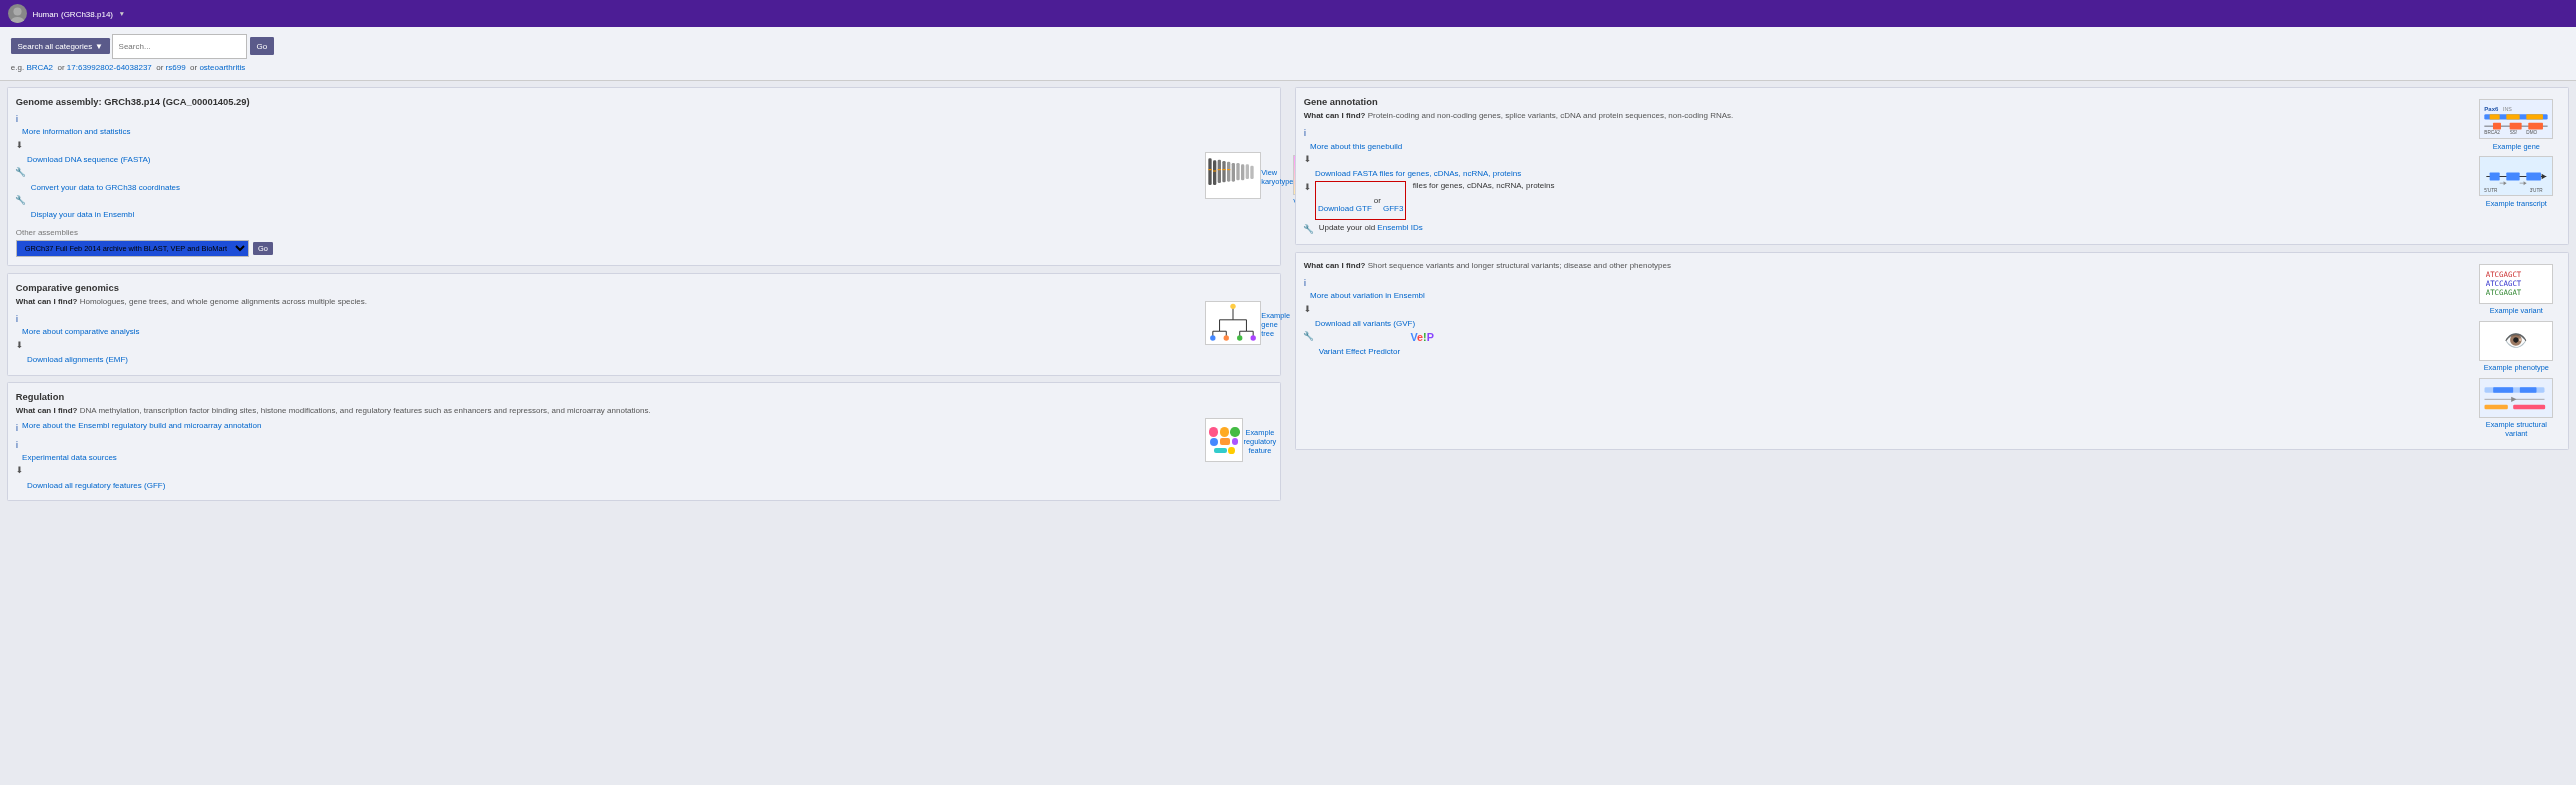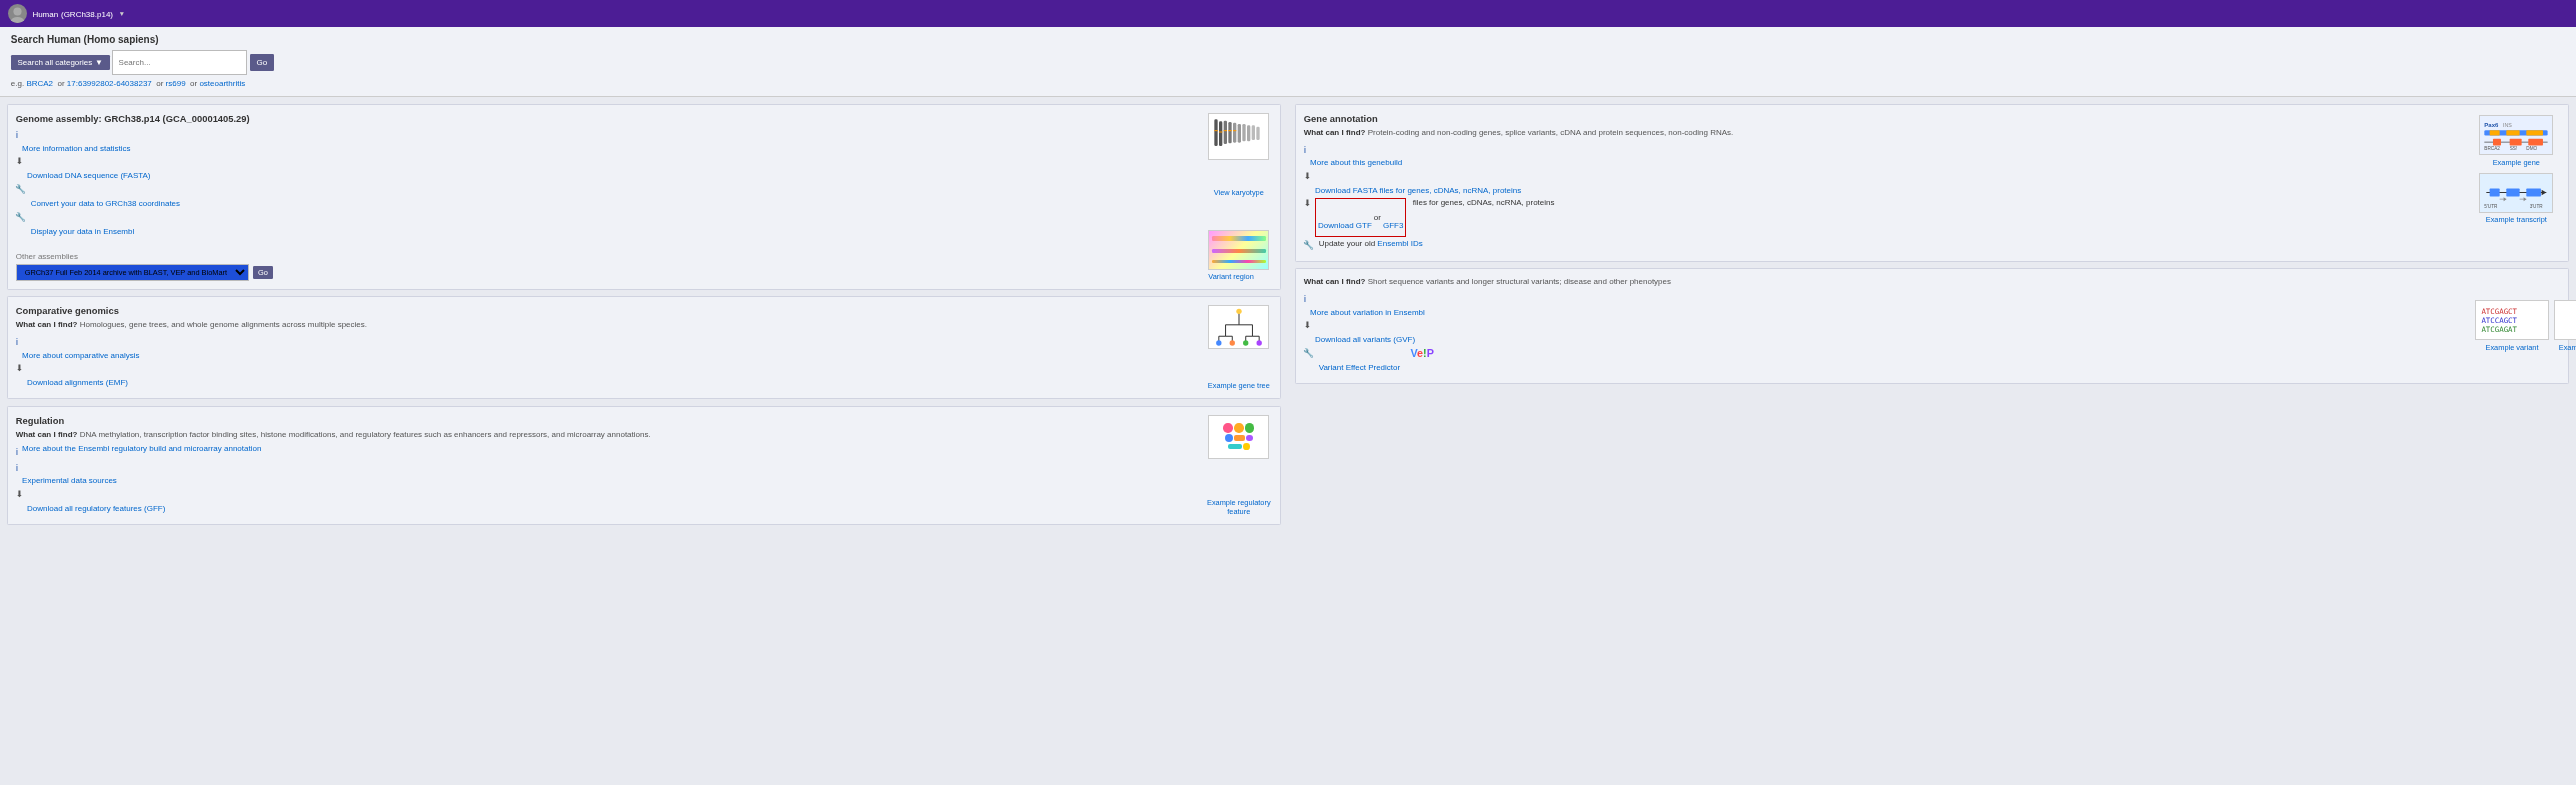--- a/index.html
+++ b/index.html
@@ -56,34 +56,34 @@
     .card {
       background: #f0f2f7; border: 0.7px solid #d0d3e0; border-radius: 1.3px; padding: 8px;
       position: relative;
     }
     .card h3 { font-size: 9.4px; font-weight: bold; margin-bottom: 4px; }
     .card .what-can { font-size: 8px; color: #555; margin-bottom: 5.4px; }
     .card .what-can b { color: #333; }
 
     .card-inner { display: flex; gap: 5.4px; }
     .card-content { flex: 1; }
-    .card-image { width: 67px; display: flex; flex-direction: column; align-items: center; font-size: 7.4px; color: #555; justify-content: space-between; }
+    .card-image { width: 67px; display: flex; flex-direction: row; align-items: center; font-size: 7.4px; color: #555; justify-content: space-between; }
     .card-image .img-box {
       width: 61px; height: 47px; background: #fff; border: 0.7px solid #ccc;
       display: flex; align-items: center; justify-content: center; margin-bottom: 2.7px;
       font-size: 6.7px; color: #666; text-align: center;
     }
 
     .link-row { display: flex; align-items: flex-start; gap: 4px; margin-bottom: 2.7px; font-size: 8px; }
     .link-row a { color: #0066cc; text-decoration: none; margin-top: 16px; }
     .link-icon { font-size: 9.4px; color: #555; flex-shrink: 0; margin-top: 0.7px; }
 
     .section-label { font-size: 8px; color: #777; margin: 4px 0 2.7px; }
 
-    .other-assemblies { margin-top: 16px; }
+    .other-assemblies { margin-top: 9px; }
     .assembly-row { display: flex; align-items: center; gap: 4px; margin-top: 2.7px; }
     .assembly-select {
       border: 0.7px solid #bbb; padding: 2px 4px; font-size: 7.4px; background: #1d4ed8;
     }
     .assembly-go {
       background: #5a5a8a; color: white; border: none; padding: 2px 5.4px;
       font-size: 7.4px; cursor: pointer; border-radius: 1.3px;
     }
 
     
@@ -147,21 +147,20 @@
     </svg>
   </div>
   <span class="site-name">
     <span>Human</span>
     <span> (<span>GRCh38.p14</span>)</span>
   </span>
   <span class="dropdown-arrow">▼</span>
 </div>
 
 <div id="search-area">
-  <h2>Search Human (Homo sapiens)</h2>
   <div class="search-row">
     <button class="search-category-btn">
       <span>Search all categories</span>
       <span>▼</span>
     </button>
     <input type="text" class="search-input" placeholder="Search..." style="">
     <button class="go-btn">Go</button>
   </div>
   <div class="search-examples">
     e.g.&nbsp;<a href="#">BRCA2</a>
@@ -449,21 +448,21 @@
             <span class="tool-icon link-icon">🔧</span>
             <a href="#">Variant Effect Predictor</a>
             &nbsp;
             
             <span style="font-size:10.8px; font-weight:bold; color:#555;">
               <span style="color:#4488ff;">V</span><span style="color:#ff4444;">e</span><span style="color:#33aa33;">!</span><span style="color:#8844ff;">P</span>
             </span>
           </div>
         </div>
 
-        <div style="display:flex; flex-direction:row; align-items:center; gap:5.4px; width:88px; padding:2.7px;">
+        <div style="display:flex; flex-direction:column; align-items:center; gap:5.4px; width:88px; padding:2.7px;">
 
           <div style="display:flex; flex-direction:column; align-items:center;">
             <div class="right-img-box" style="width:74px; height:37px; background:#fff; font-family:monospace; font-size:7.4px; flex-direction:column; justify-content:center; align-items:flex-start; padding:5.4px;">
               <div style="color:#cc3333;">ATCGAGCT</div>
               <div style="color:#3333cc;">ATCCAGCT</div>
               <div style="color:#338833;">ATCGAGAT</div>
             </div>
             <span style="color:#0066cc; cursor:pointer; font-size:7.4px;">Example variant</span>
           </div>
 

